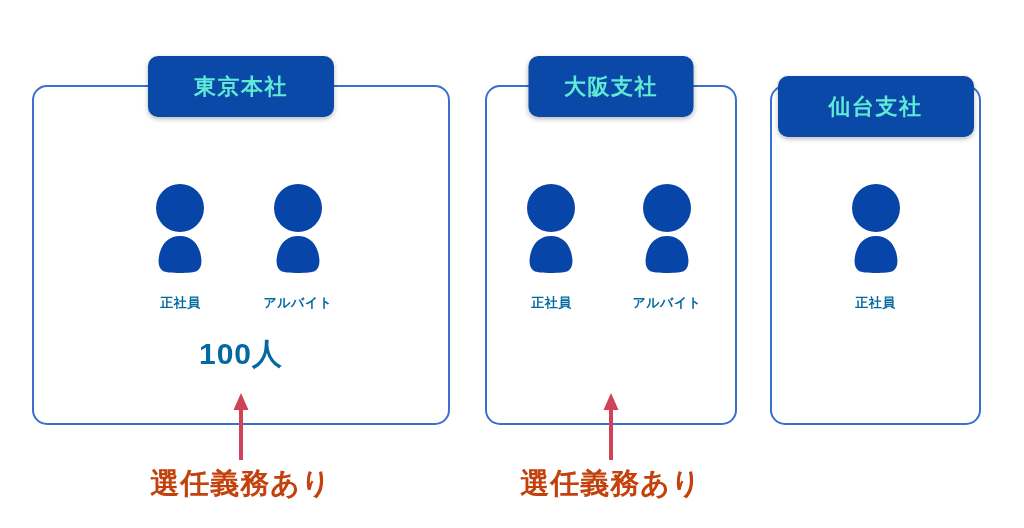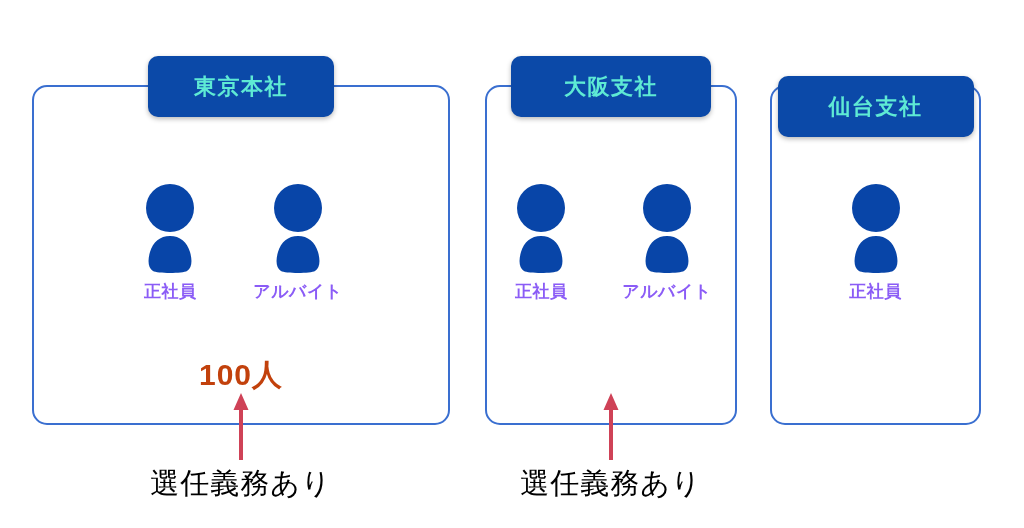--- a/index.html
+++ b/index.html
@@ -43,21 +43,21 @@
     font-weight: bold;
     letter-spacing: 1.5px;
     white-space: nowrap;
     display: flex;
     align-items: center;
     justify-content: center;
     height: 61px;
     box-shadow: 0 2px 5px rgba(0,0,0,0.28);
   }
   .badge-tokyo  { width: 186px; }
-  .badge-osaka  { width: 200px; justify-content: center; }
+  .badge-osaka  { width: 165px; justify-content: center; }
   .badge-sendai { width: 196px; margin-top: 20px; }
 
   
   .workers {
     position: absolute;
     left: 0;
     right: 0;
     top: 95px;
     display: flex;
     justify-content: center;
@@ -67,52 +67,52 @@
     display: flex;
     flex-direction: column;
     align-items: center;
   }
   .worker-icon {
     width: 62px;
     height: 92px;
     display: block;
   }
   .worker-label {
-    margin-top: 6px;
-    font-size: 17px;
-    font-weight: bold;
-    color: #8b5cf6;
+    margin-top: 20px;
+    font-size: 13px;
+    font-weight: bold;
+    color: #0369a1;
     letter-spacing: 0.5px;
     white-space: nowrap;
   }
 
   
   .headcount {
     position: absolute;
     left: 0;
     right: 0;
-    top: 268px;
+    top: 247px;
     text-align: center;
     font-size: 30px;
     font-weight: bold;
-    color: #c2410c;
+    color: #0369a1;
     letter-spacing: 1px;
   }
 
   
   .arrow {
     position: absolute;
     width: 16px;
     height: 67px;
   }
   .note {
     position: absolute;
     font-size: 29px;
-    font-weight: normal;
-    color: #000000;
+    font-weight: bold;
+    color: #c2410c;
     letter-spacing: 1px;
     white-space: nowrap;
     text-align: center;
   }
 </style>
 </head>
 <body>
 
 <div id="stage">
 

